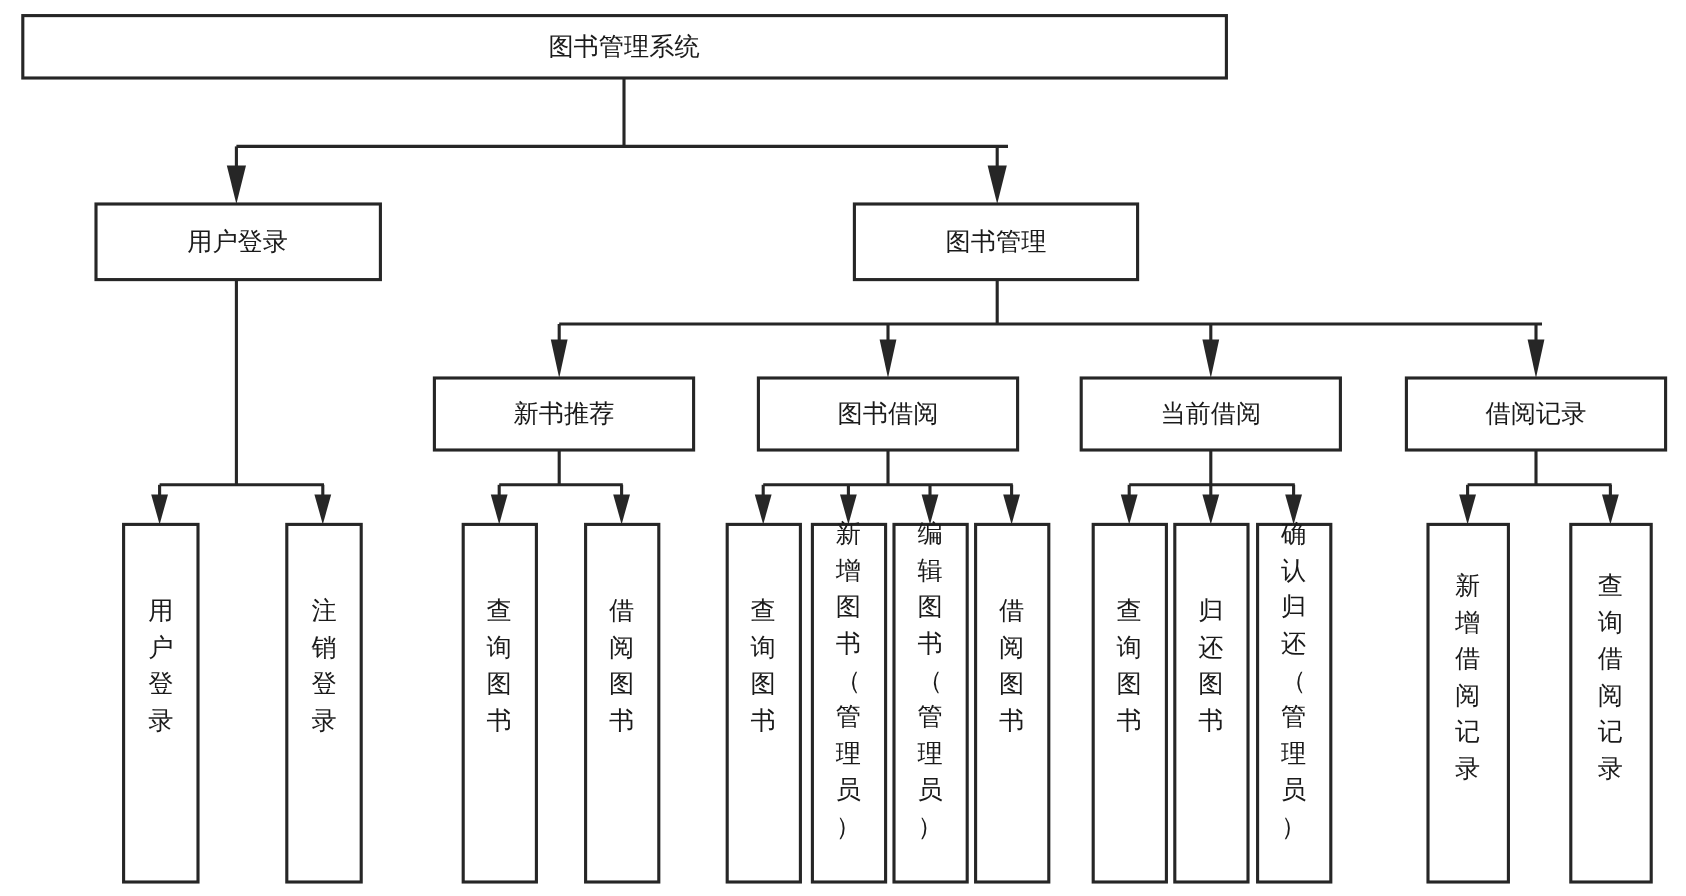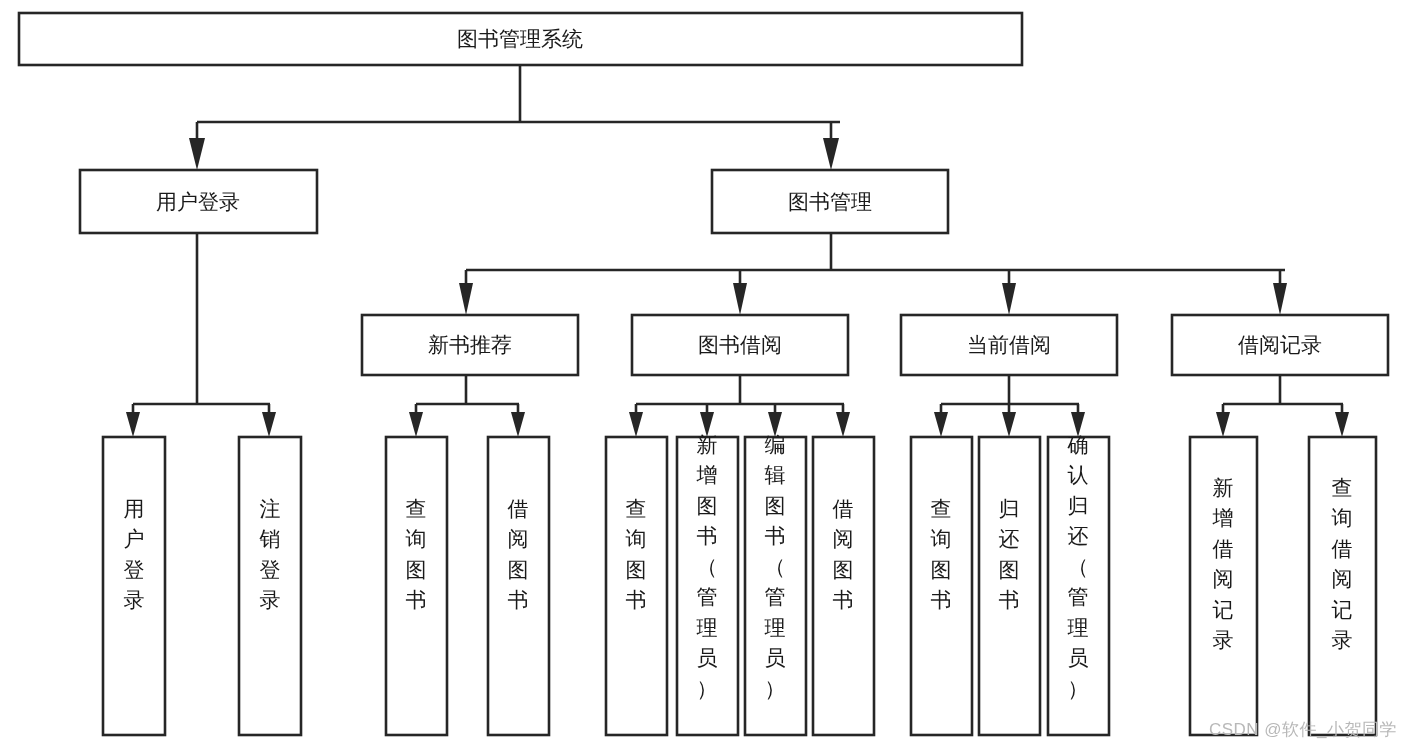--- a/index.html
+++ b/index.html
@@ -232,15 +232,14 @@
       <rect class="node-box" x="1190" y="437" width="67" height="298"></rect>
       <text class="node-label-vert" x="1223" y="495"><tspan x="1223" dy="0">新</tspan><tspan x="1223" dy="1.45em">增</tspan><tspan x="1223" dy="1.45em">借</tspan><tspan x="1223" dy="1.45em">阅</tspan><tspan x="1223" dy="1.45em">记</tspan><tspan x="1223" dy="1.45em">录</tspan></text>
     </g>
     <g>
       <rect class="node-box" x="1309" y="437" width="67" height="298"></rect>
       <text class="node-label-vert" x="1342" y="495"><tspan x="1342" dy="0">查</tspan><tspan x="1342" dy="1.45em">询</tspan><tspan x="1342" dy="1.45em">借</tspan><tspan x="1342" dy="1.45em">阅</tspan><tspan x="1342" dy="1.45em">记</tspan><tspan x="1342" dy="1.45em">录</tspan></text>
     </g>
 
   </svg>
 
-  <div class="watermark">CSDN @软件_小贺同学</div>
 
 </div>
 
 </body></html>

